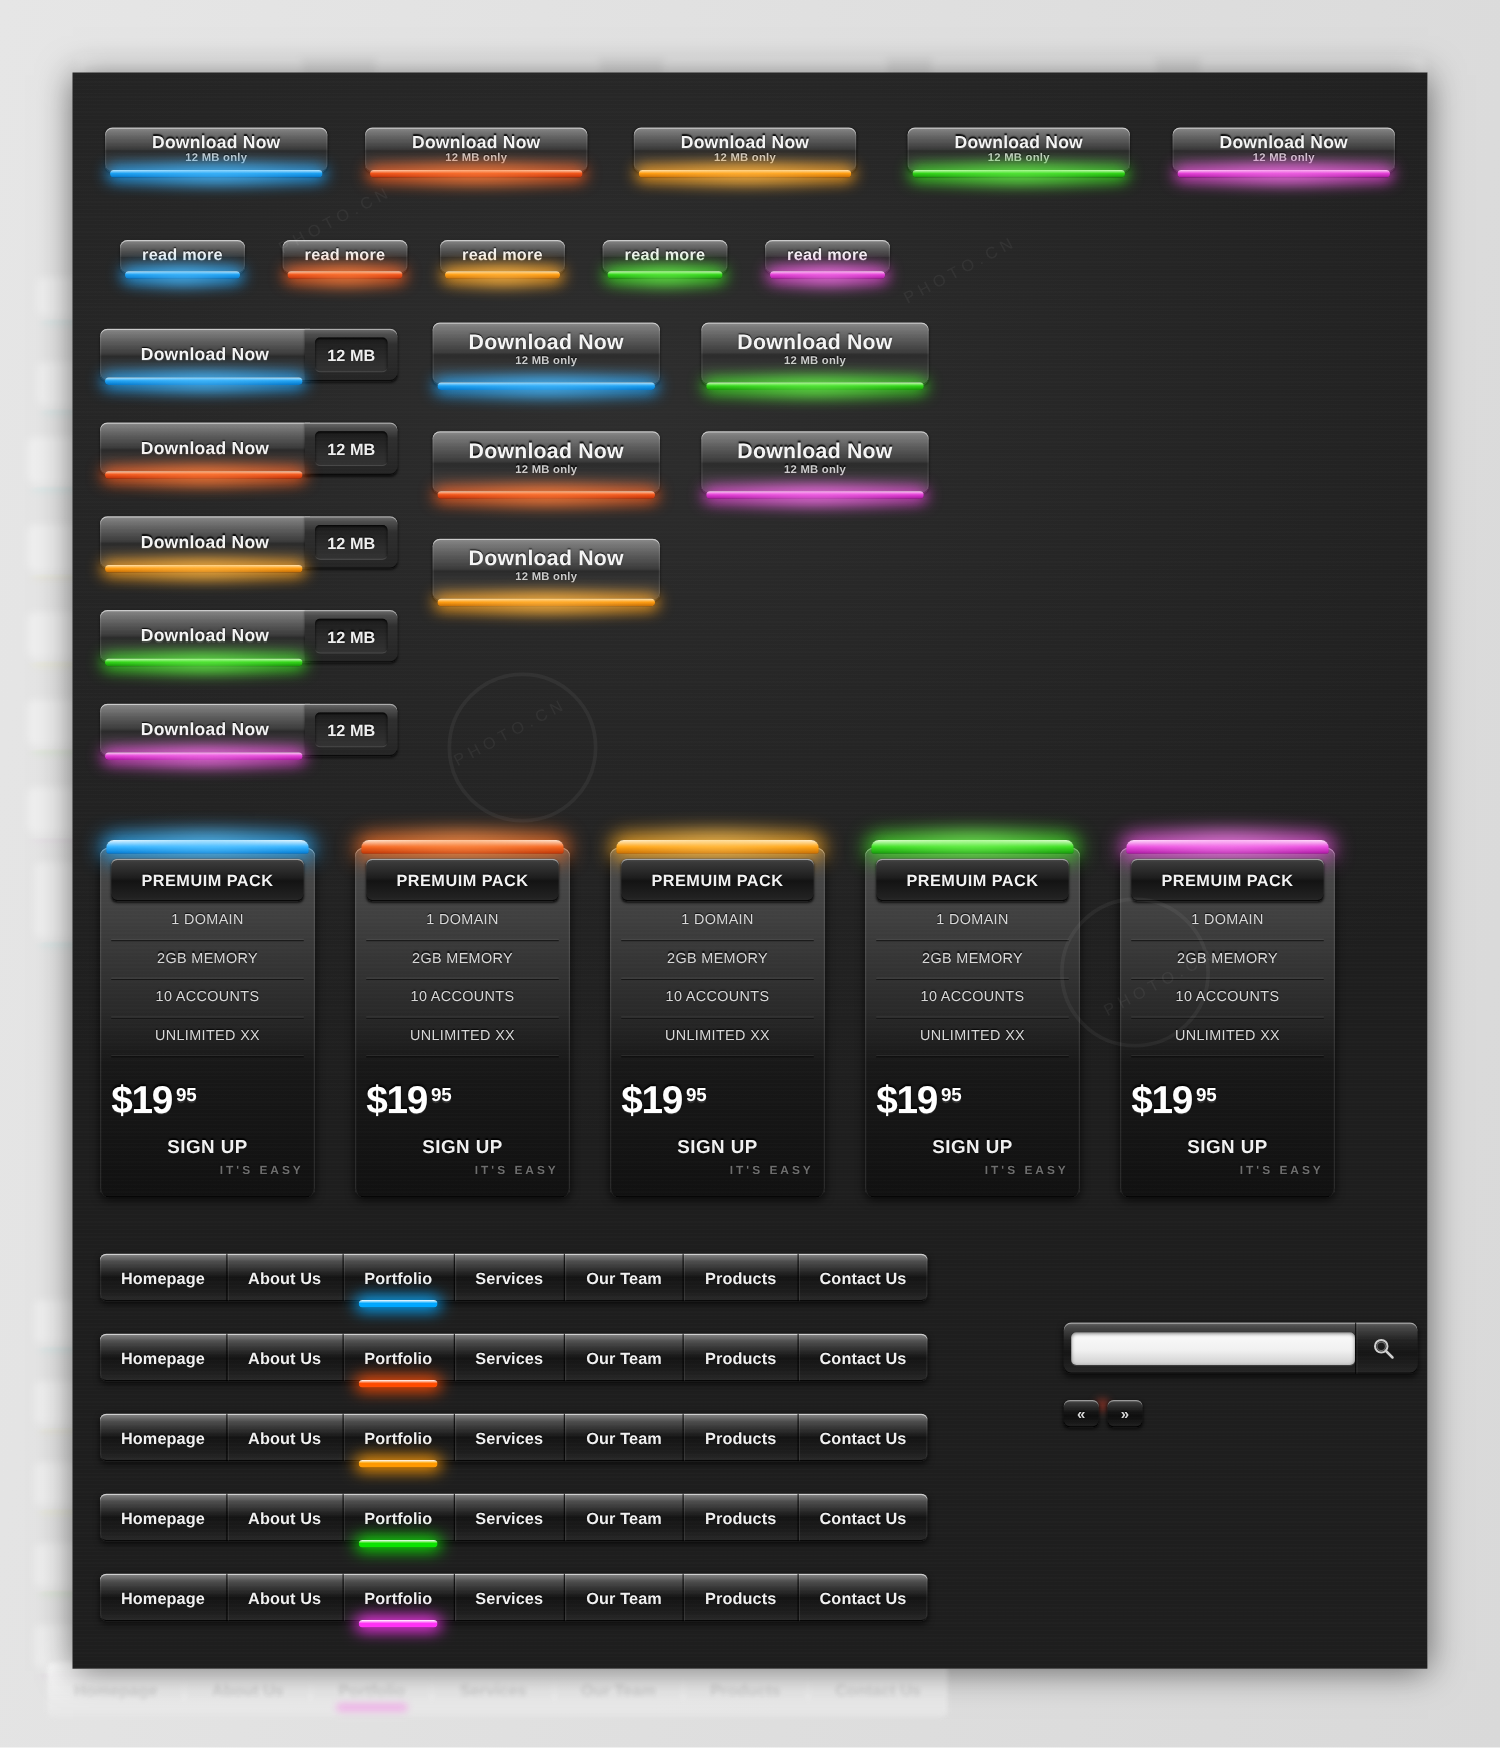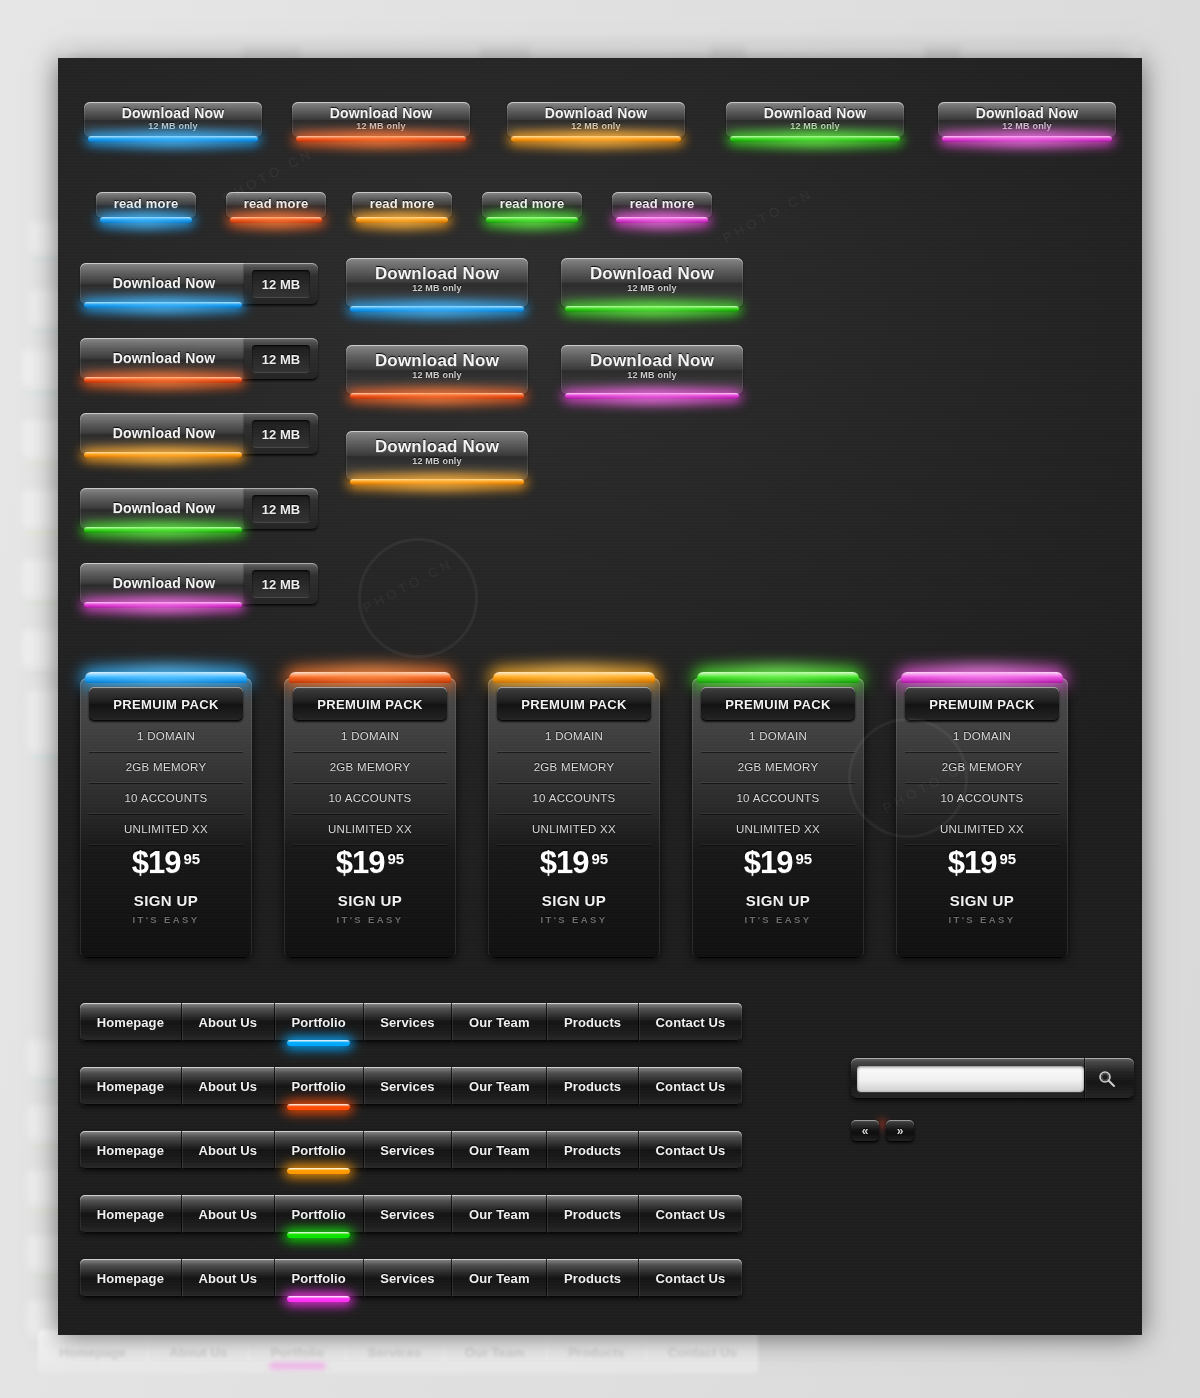--- a/index.html
+++ b/index.html
@@ -221,35 +221,35 @@
     display: flex; align-items: center; justify-content: center;
     border-bottom: 1px solid rgba(255,255,255,.07);
     box-shadow: 0 1px 0 rgba(0,0,0,.55);
   }
   .card .feat span {
     color: #d8d8d8; font-size: 11.5px; letter-spacing: .3px;
     text-shadow: 0 -1px 1px rgba(0,0,0,.9);
   }
   .card .price {
     position: relative; z-index: 2;
-    text-align: center;
+    margin-top: 17px;
     color: #fff;
     text-shadow: 0 -1px 2px rgba(0,0,0,1), 0 1px 0 rgba(255,255,255,.12);
   }
   .card .price .amt { font-size: 31px; font-weight: bold; letter-spacing: -1px; }
   .card .price .cents { font-size: 15px; font-weight: bold; vertical-align: 9px; margin-left: 3px; }
   .card .signup {
     position: relative; z-index: 2;
     margin-top: 11px; text-align: center;
     color: #f0f0f0; font-size: 15px; font-weight: bold; letter-spacing: .4px;
     text-shadow: 0 -1px 1px rgba(0,0,0,.95);
   }
   .card .easy {
     position: relative; z-index: 2;
-    margin-top: 5px; text-align: center;
+    margin-top: 5px; text-align: right;
     color: #6e6e6e; font-size: 9.5px; letter-spacing: 2.4px; font-weight: bold;
     text-shadow: 0 -1px 1px rgba(0,0,0,.8);
   }
 
   
   .navbar {
     position: absolute;
     height: 38px;
     border-radius: 5px;
     background: linear-gradient(180deg,

